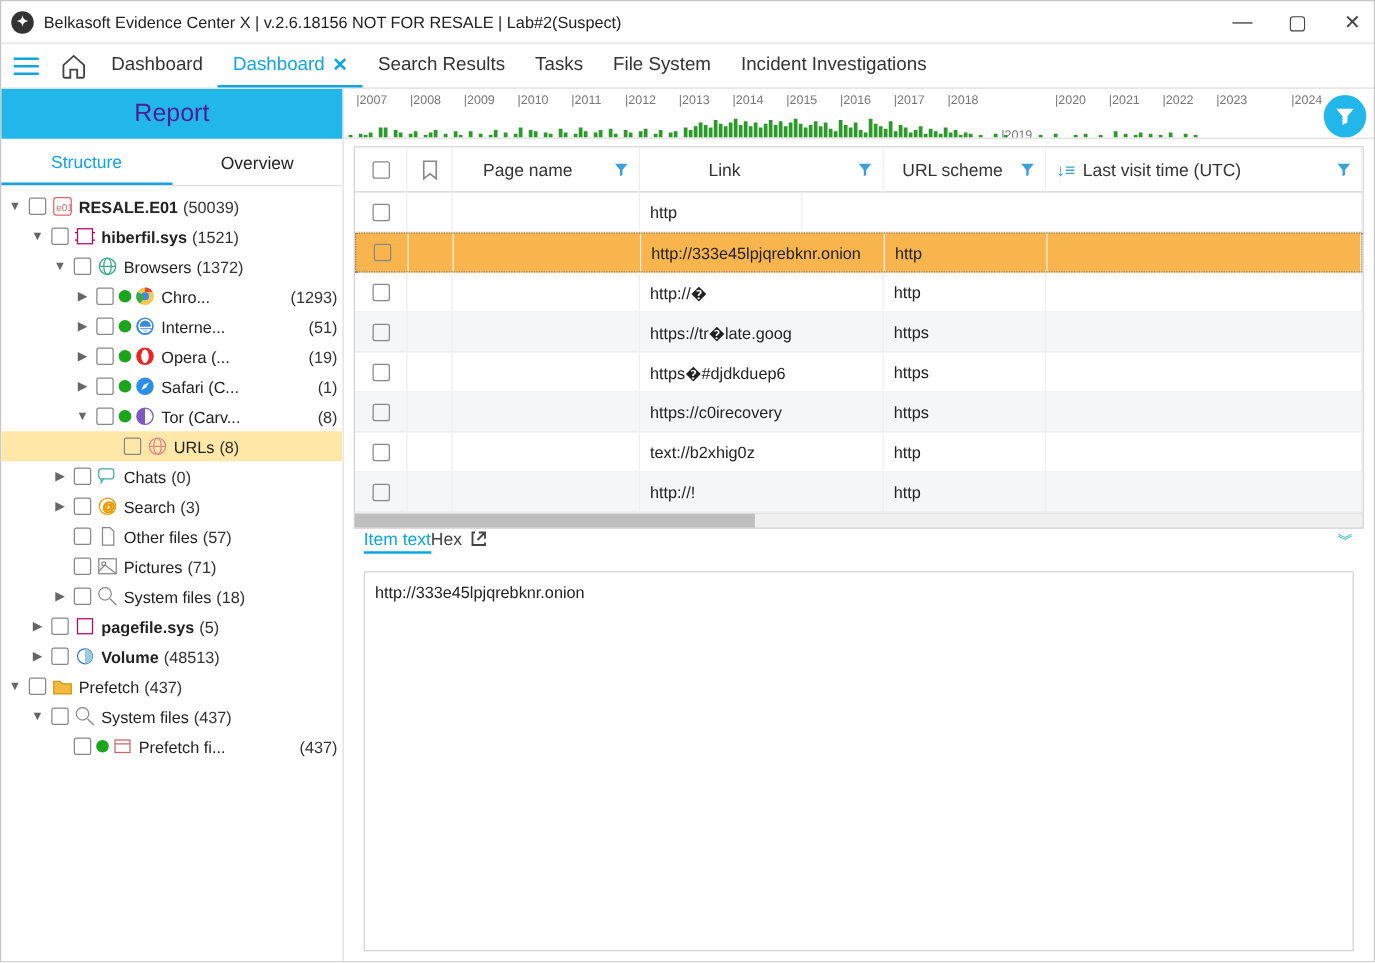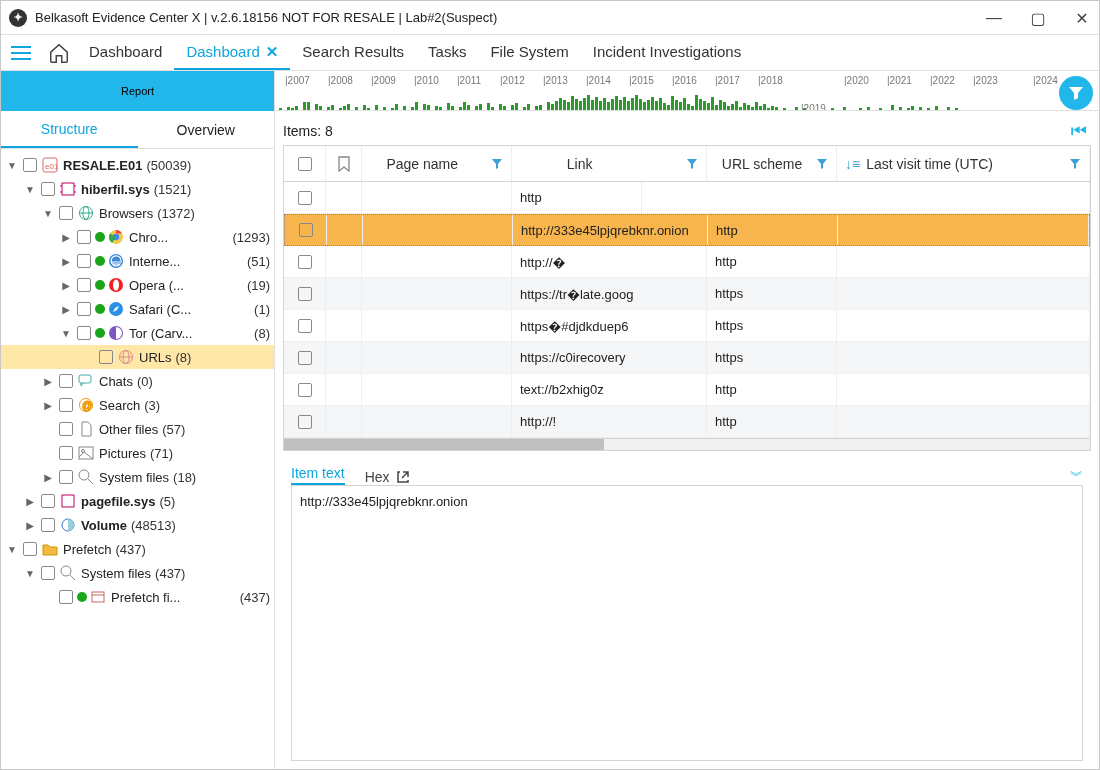--- a/index.html
+++ b/index.html
@@ -12,21 +12,21 @@
 .toolbar{height:36px;display:flex;align-items:center;border-bottom:1px solid #e0e0e0}
 .hamburger{width:40px;display:flex;flex-direction:column;align-items:center;justify-content:center;gap:4px;cursor:pointer}
 .hamburger div{width:20px;height:2px;background:#0ea5e0}
 .home-ico{width:36px;display:flex;align-items:center;justify-content:center;cursor:pointer;color:#444}
 .tabs{display:flex;height:100%;align-items:stretch}
 .tab{display:flex;align-items:center;padding:0 12px;font-size:15px;color:#333;cursor:pointer;border-bottom:2px solid transparent}
 .tab.active{color:#0ea5e0;border-bottom-color:#0ea5e0}
 .tab .x{margin-left:6px;color:#0ea5e0;font-weight:bold}
 .h1{display:flex;flex:1;min-height:0}
 .leftpane{width:274px;border-right:1px solid #e0e0e0;display:flex;flex-direction:column;overflow:hidden}
-.report-btn{height:40px;background:#21b7eb;color:#000000;display:flex;align-items:center;justify-content:center;font-size:11px;cursor:pointer}
+.report-btn{height:40px;background:#21b7eb;color:#4c1d95;display:flex;align-items:center;justify-content:center;font-size:20px;cursor:pointer}
 .leftsubtabs{display:flex;height:38px;border-bottom:1px solid #e0e0e0}
 .leftsubtabs div{flex:1;display:flex;align-items:center;justify-content:center;cursor:pointer;font-size:14px}
 .leftsubtabs div.active{color:#0ea5e0;border-bottom:2px solid #0ea5e0}
 .tree{flex:1;overflow:auto;padding:4px 0}
 .tn{display:flex;align-items:center;height:24px;padding-right:4px;white-space:nowrap;cursor:pointer}
 .tn.sel{background:#ffe7a8}
 .ar{width:14px;display:inline-flex;justify-content:center;color:#666;font-size:10px}
 .cb{width:14px;height:14px;border:1px solid #888;border-radius:2px;margin:0 4px;flex-shrink:0}
 .ic{width:18px;height:18px;margin-right:4px;display:inline-flex;align-items:center;justify-content:center;flex-shrink:0}
 .dot{width:10px;height:10px;border-radius:50%;background:#1aa51a;margin-right:2px;flex-shrink:0}
@@ -51,21 +51,21 @@
 .cell{padding:0 8px;display:flex;align-items:center;height:100%;overflow:hidden;white-space:nowrap;border-right:1px solid #eee}
 .c-cb{width:42px;justify-content:center}
 .c-bm{width:36px;justify-content:center;color:#888}
 .c-pn{width:150px}
 .c-link{width:195px}
 .c-us{width:130px}
 .c-lv{flex:1}
 .filter{color:#3aa2d8;margin-left:auto}
 .scrolltrack{height:12px;background:#f0f0f0;position:relative;border:1px solid #d4d4d4;border-top:none}
 .scrolltrack .thumb{position:absolute;left:0;top:0;height:100%;width:320px;background:#bfbfbf}
-.detailtabs{display:flex;align-items:flex-end;height:34px;gap:20px;padding:0 8px}
+.detailtabs{display:flex;align-items:flex-start;height:34px;padding:0 8px}
 .detailtabs .dtab{cursor:pointer;color:#444;font-size:14px;display:flex;align-items:center;gap:6px}
 .detailtabs .dtab.active{color:#0ea5e0;border-bottom:2px solid #0ea5e0;padding-bottom:2px}
 .chev{margin-left:auto;color:#21b7eb;cursor:pointer}
 .detailbody{flex:1;border:1px solid #d4d4d4;margin:0 8px 8px 8px;padding:8px;font-size:13px;overflow:auto}
 svg{display:block}
 </style>
 </head>
 <body>
 
 <div class="window">
@@ -554,24 +554,20 @@
             </div>
         </div>
         <div class="tl-btn">
           <svg width="16" height="16" fill="#fff">
               <path d="M1 2h14l-5 6v5l-4 2v-7z"></path>
             </svg>
         </div>
       </div>
 
       <div class="tbl-area">
-        <div class="itemshdr">
-          <span>Items: 8</span>
-          <span class="pager">⏮</span>
-        </div>
         <div class="table">
           <div class="tr hd">
             <div class="cell c-cb">
                 <span class="cb"></span>
               </div>
             <div class="cell c-bm">
                 <svg width="14" height="16" fill="none" stroke="#888" stroke-width="1.3">
                   <path d="M2 1h10v14l-5-4-5 4z"></path>
                 </svg>
               </div>

